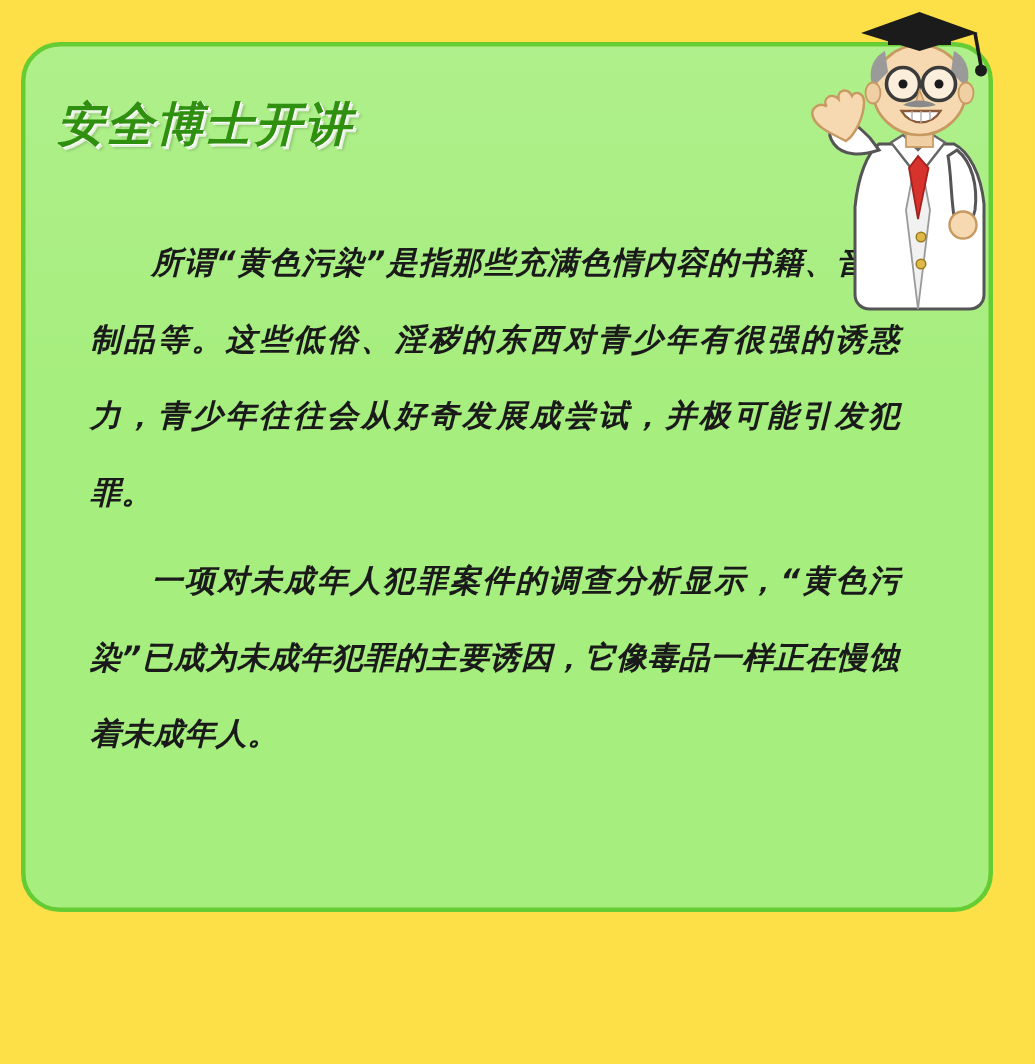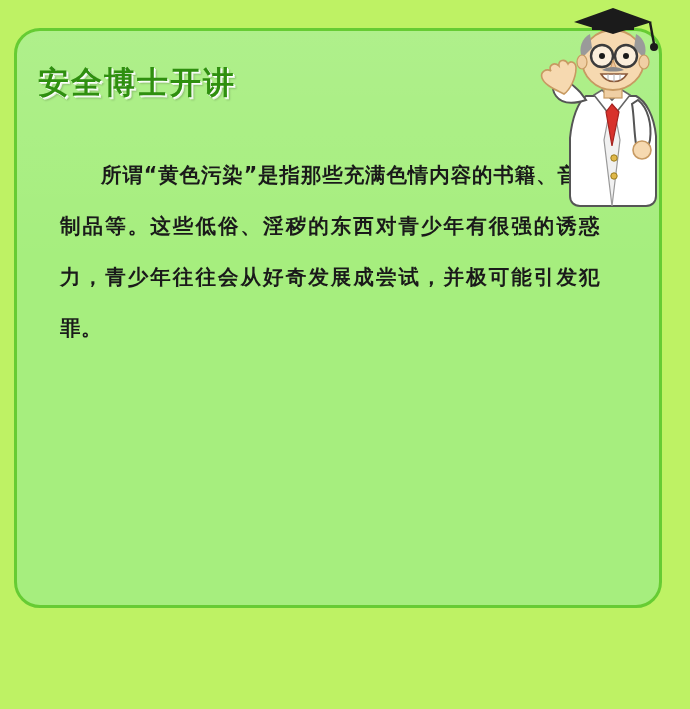--- a/index.html
+++ b/index.html
@@ -10,21 +10,22 @@
     width: 690px;
     height: 709px;
     background: #ffffff;
     font-family: "DejaVu Sans", "Liberation Sans", sans-serif;
     overflow: hidden;
   }
   #page {
     position: relative;
     width: 690px;
     height: 709px;
-    background: #bef264;
+    background: #fde047;
+    font-style: italic;
   }
   
   #panel {
     position: absolute;
     left: 14px;
     top: 28px;
     width: 648px;
     height: 580px;
     box-sizing: border-box;
     background: #a6ee7e;
@@ -89,20 +90,21 @@
 <body>
 
 <div id="page">
 
   <div id="panel"></div>
 
   <div id="heading">安全博士开讲</div>
 
   <div id="body-text">
     <p class="para">所谓“黄色污染”是指那些充满色情内容的书籍、音像制品等。这些低俗、淫秽的东西对青少年有很强的诱惑力，青少年往往会从好奇发展成尝试，并极可能引发犯罪。</p>
+    <p class="para">一项对未成年人犯罪案件的调查分析显示，“黄色污染”已成为未成年犯罪的主要诱因，它像毒品一样正在慢蚀着未成年人。</p>
   </div>
 
   <svg id="doctor" viewBox="0 0 150 210" xmlns="http://www.w3.org/2000/svg">
 
     <path d="M52 96 C44 102 38 118 36 138 L36 196 C36 202 40 206 46 206 L112 206 C118 206 122 202 122 196 L122 136 C120 116 112 101 102 96 Z" fill="#ffffff" stroke="#555555" stroke-width="2"></path>
 
     <path d="M78 98 L70 140 L78 206 L86 140 Z" fill="#f1f1f1" stroke="#999999" stroke-width="1.2"></path>
 
     <path d="M60 95 L78 118 L96 95 L88 90 L78 100 L68 90 Z" fill="#ffffff" stroke="#666666" stroke-width="1.6"></path>
 

